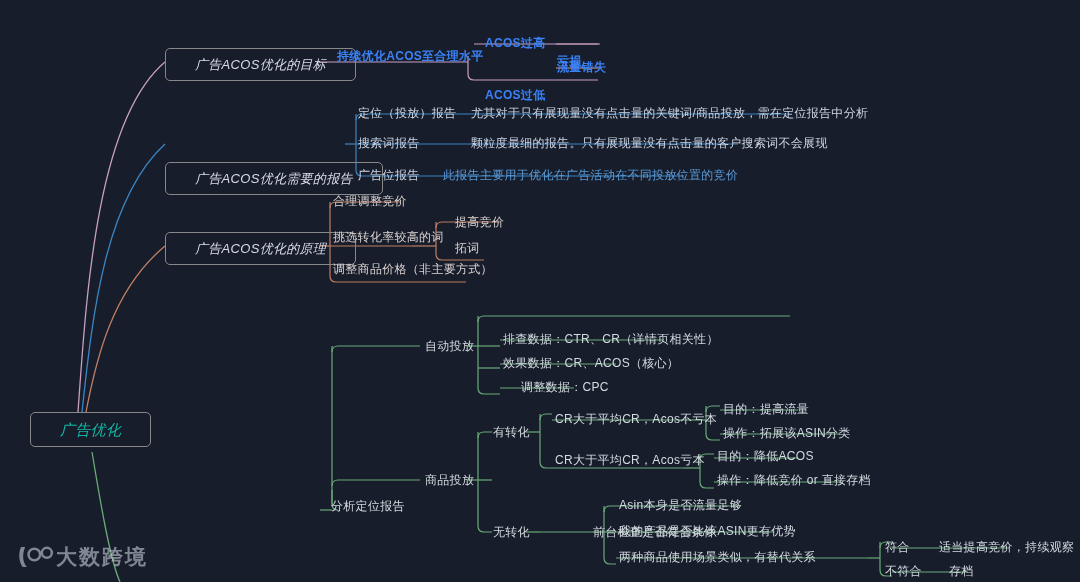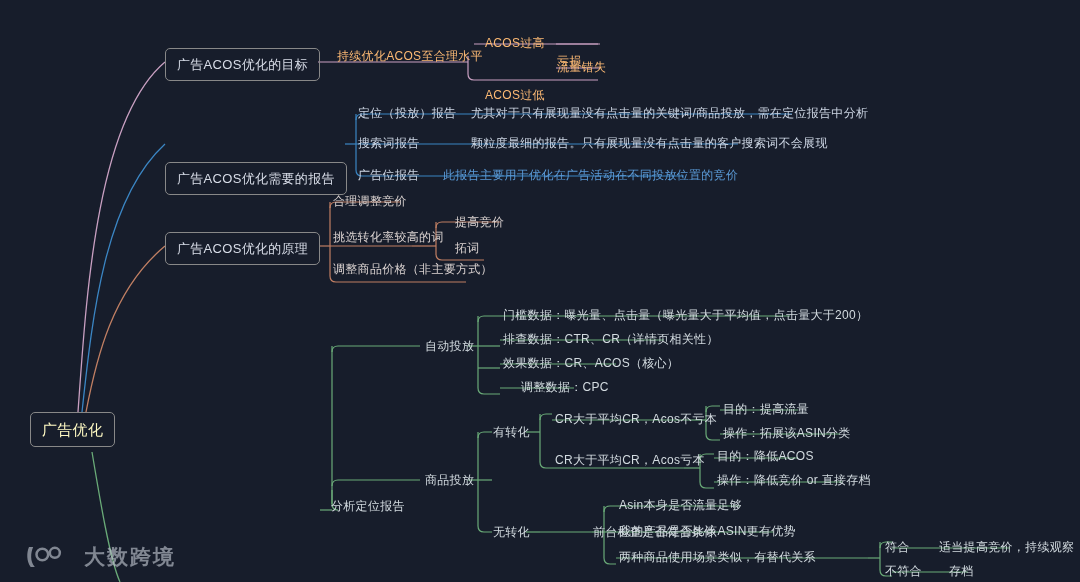--- a/index.html
+++ b/index.html
@@ -6,38 +6,38 @@
   body{
     width:1080px;height:582px;overflow:hidden;position:relative;
     font-family:"Liberation Sans","DejaVu Sans",sans-serif;
     color:#d6dbe6;
   }
   #canvas{position:absolute;inset:0;width:1080px;height:582px;}
   svg.links{position:absolute;left:0;top:0;width:1080px;height:582px;pointer-events:none;}
 
   .node{position:absolute;white-space:nowrap;font-size:13px;line-height:1;
         letter-spacing:.3px;color:#d8dde8;}
-  .node.boxed{border:1.3px solid #888;border-radius:5px;padding:9px 11px;background:transparent;}
+  .node.boxed{border:1.3px solid #888;border-radius:5px;padding:9px 29px;background:transparent;font-style:italic;}
   .node.plain{padding:2px 1px;}
 
-  .root{font-size:15px;border-color:#3fb7ac;color:#fef9c3;padding:11px 16px;}
+  .root{font-size:15px;border-color:#3fb7ac;color:#14b8a6;padding:11px 16px;}
   .b-pink{border-color:#c9a0c2;}
   .b-blue{border-color:#3b86c4;margin-top:32px;}
   .b-orange{border-color:#c07f63;}
 
-  .t-pink{color:#fdba74;}
+  .t-pink{color:#3b82f6;font-weight:bold;}
   .t-blue{color:#cdd6e4;}
   .t-orange{color:#dcd4d2;}
   .t-green{color:#d3dbe0;}
   .t-hl{color:#5b9bd8;}
 
   .small{font-size:12px;}
 
-  #logo{position:absolute;left:24px;top:543px;display:flex;align-items:center;
-        gap:20px;opacity:.62;text-align:center;}
+  #logo{position:absolute;left:16px;top:543px;display:flex;align-items:center;
+        gap:0;opacity:.62;text-align:center;}
   #logo .mark{width:40px;height:26px;}
   #logo .wordmark{font-size:21px;font-weight:bold;color:#c2c8d2;letter-spacing:2px;}
 </style>
 </head>
 <body>
 
 <div id="canvas">
 
   <svg class="links" viewBox="0 0 1080 582" xmlns="http://www.w3.org/2000/svg">
     <g fill="none" stroke-width="1.3">
@@ -157,21 +157,20 @@
   <div class="node boxed b-orange" style="left:165px;top:232px;">广告ACOS优化的原理</div>
   <div class="node plain t-orange small" style="left:332px;top:193px;">合理调整竞价</div>
   <div class="node plain t-orange small" style="left:332px;top:229px;">挑选转化率较高的词</div>
   <div class="node plain t-orange small" style="left:454px;top:214px;">提高竞价</div>
   <div class="node plain t-orange small" style="left:454px;top:240px;">拓词</div>
   <div class="node plain t-orange small" style="left:332px;top:261px;">调整商品价格（非主要方式）</div>
 
   <div class="node plain t-green small" style="left:330px;top:498px;">分析定位报告</div>
 
   <div class="node plain t-green small" style="left:424px;top:338px;">自动投放</div>
-  <div class="node plain t-green small" style="left:502px;top:307px;">门槛数据：曝光量、点击量（曝光量大于平均值，点击量大于200）</div>
   <div class="node plain t-green small" style="left:502px;top:331px;">排查数据：CTR、CR（详情页相关性）</div>
   <div class="node plain t-green small" style="left:502px;top:355px;">效果数据：CR、ACOS（核心）</div>
   <div class="node plain t-green small" style="left:502px;top:379px;margin-left:18px;">调整数据：CPC</div>
 
   <div class="node plain t-green small" style="left:424px;top:472px;">商品投放</div>
 
   <div class="node plain t-green small" style="left:492px;top:424px;font-family:Liberation Serif, serif;">有转化</div>
   <div class="node plain t-green small" style="left:554px;top:411px;">CR大于平均CR，Acos不亏本</div>
   <div class="node plain t-green small" style="left:722px;top:401px;">目的：提高流量</div>
   <div class="node plain t-green small" style="left:722px;top:425px;">操作：拓展该ASIN分类</div>

